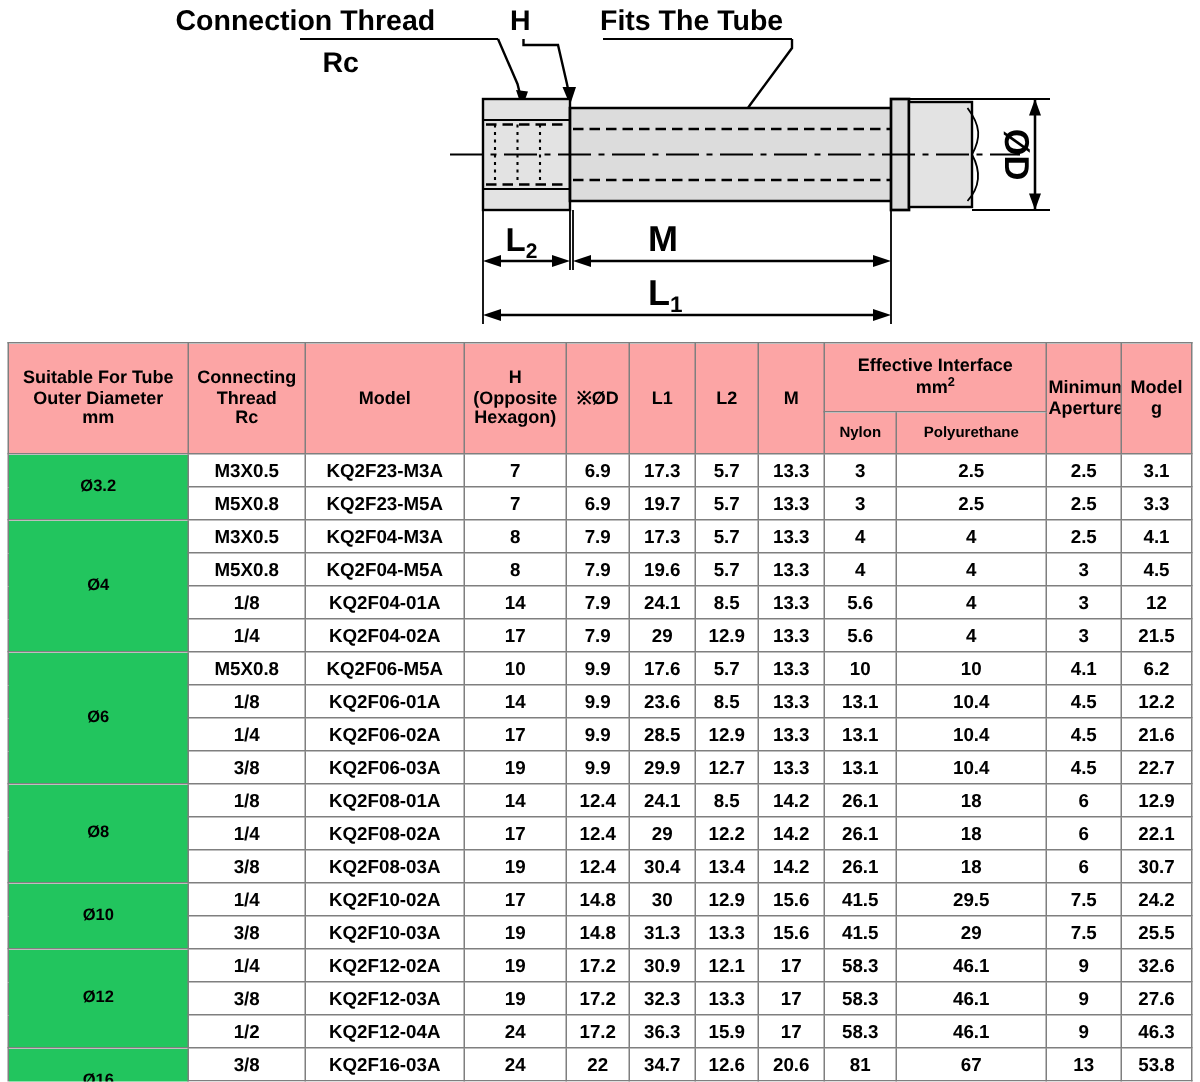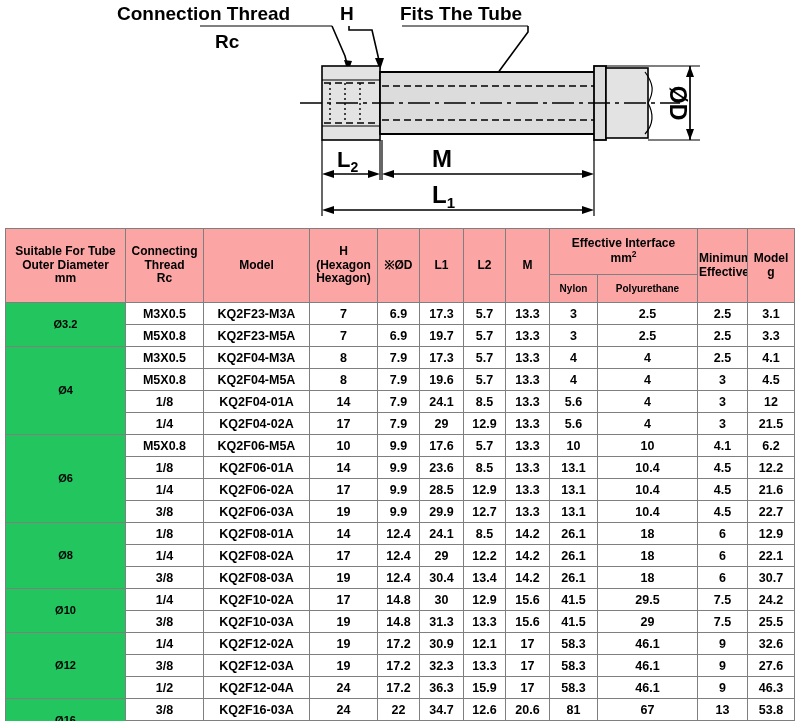--- a/index.html
+++ b/index.html
@@ -229,34 +229,34 @@
           <span class="hdr-line">mm</span>
         </th>
         <th rowspan="2">
           <span class="hdr-line">Connecting</span>
           <span class="hdr-line">Thread</span>
           <span class="hdr-line">Rc</span>
         </th>
         <th rowspan="2">Model</th>
         <th rowspan="2">
           <span class="hdr-line">H</span>
-          <span class="hdr-line">(Hexagon</span>
+          <span class="hdr-line">(Opposite</span>
           <span class="hdr-line">Hexagon)</span>
         </th>
         <th rowspan="2">※ØD</th>
         <th rowspan="2">L1</th>
         <th rowspan="2">L2</th>
         <th rowspan="2">M</th>
         <th colspan="2">
           <span class="hdr-line">Effective Interface</span>
           <span class="hdr-line"><span>mm</span><span class="sup">2</span></span>
         </th>
         <th rowspan="2">
           <span class="hdr-line">Minimum</span>
-          <span class="hdr-line">Effective</span>
+          <span class="hdr-line">Aperture</span>
         </th>
         <th rowspan="2">
           <span class="hdr-line">Model</span>
           <span class="hdr-line">g</span>
         </th>
       </tr>
       <tr>
         <th class="sub">Nylon</th>
         <th class="sub">Polyurethane</th>
       </tr>

